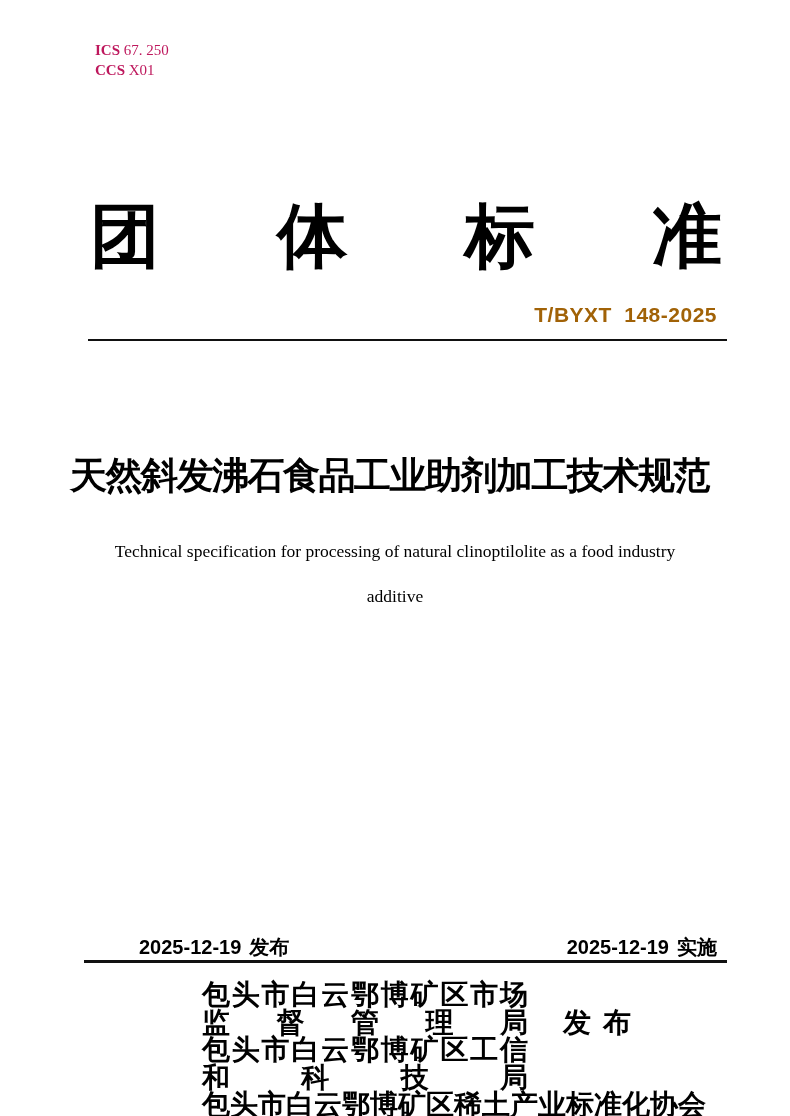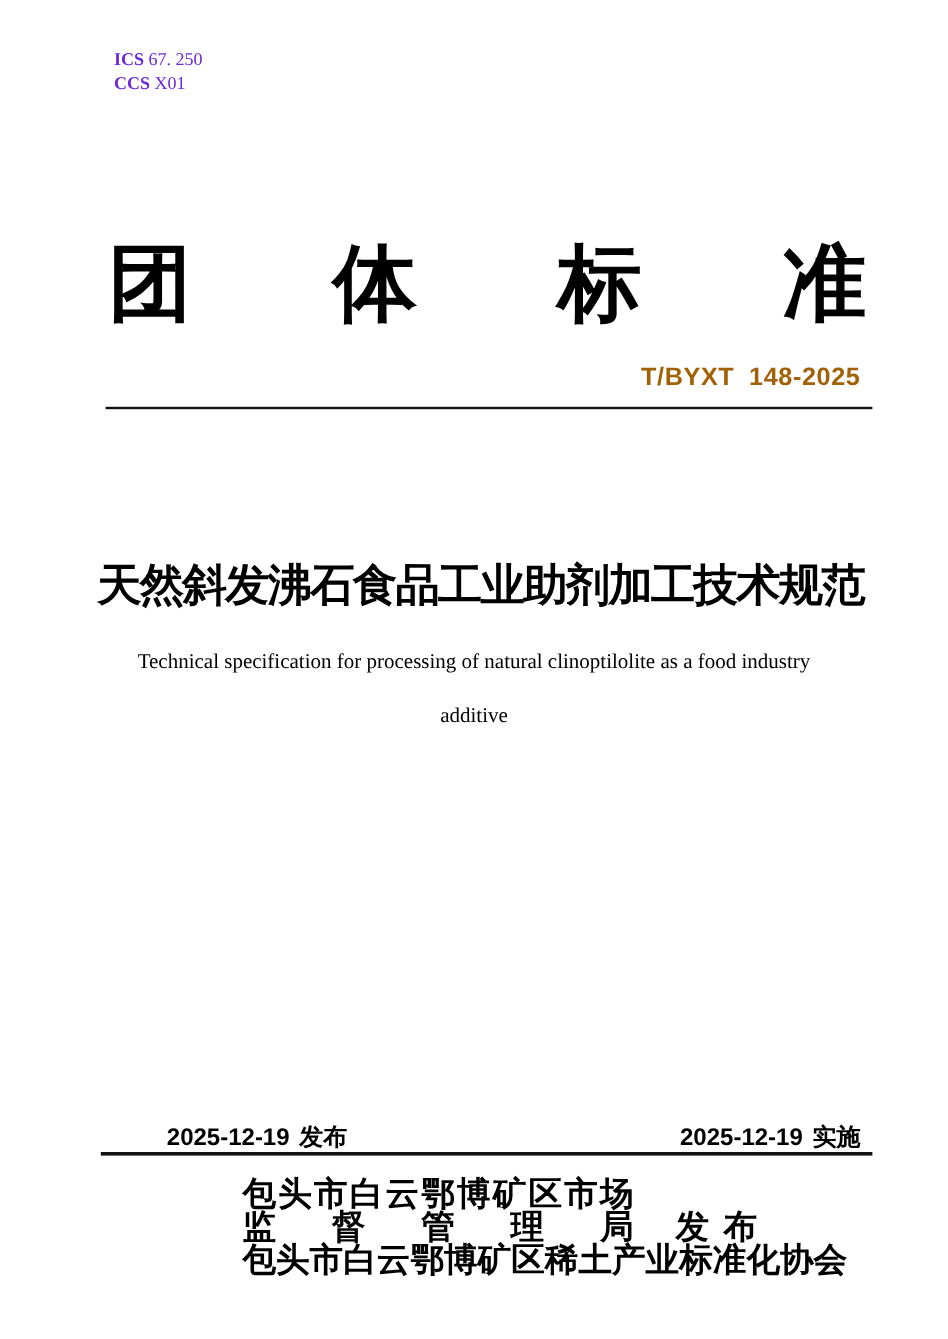--- a/index.html
+++ b/index.html
@@ -17,21 +17,21 @@
   }
 
   
   .ics-block {
     position: absolute;
     left: 95px;
     top: 40px;
     font-family: "Liberation Serif", serif;
     font-size: 15px;
     line-height: 20px;
-    color: #6d28d9;
+    color: #be185d;
   }
   .ics-block b { font-weight: 700; }
 
   
   .masthead {
     position: absolute;
     left: 90px;
     top: 198px;
     width: 632px;
     display: flex;
@@ -60,23 +60,23 @@
     top: 339px;
     width: 639px;
     height: 2px;
     background: #111;
   }
 
   
   .cn-title {
     position: absolute;
     left: 70px;
-    top: 463px;
+    top: 451px;
     width: 650px;
-    text-align: right;
+    text-align: left;
     font-size: 37px;
     font-weight: 700;
     letter-spacing: -1.5px;
     white-space: nowrap;
     color: #000;
     font-family: Liberation Mono, monospace;
   }
 
   
   .en-title-line1, .en-title-line2 {
@@ -172,17 +172,18 @@
     </div>
     <div>
       <span>2025-12-19</span><span class="cjk">实施</span>
     </div>
   </div>
 
   <div class="rule-bottom"></div>
 
   <div class="org-block">
     <div class="org-line-justified">包头市白云鄂博矿区市场监督管理局</div>
+    <div class="org-line-justified">包头市白云鄂博矿区工信和科技局</div>
     <div class="org-line-natural">包头市白云鄂博矿区稀土产业标准化协会</div>
     <div class="publish-label">发布</div>
   </div>
 
 </div>
 
 </body></html>

